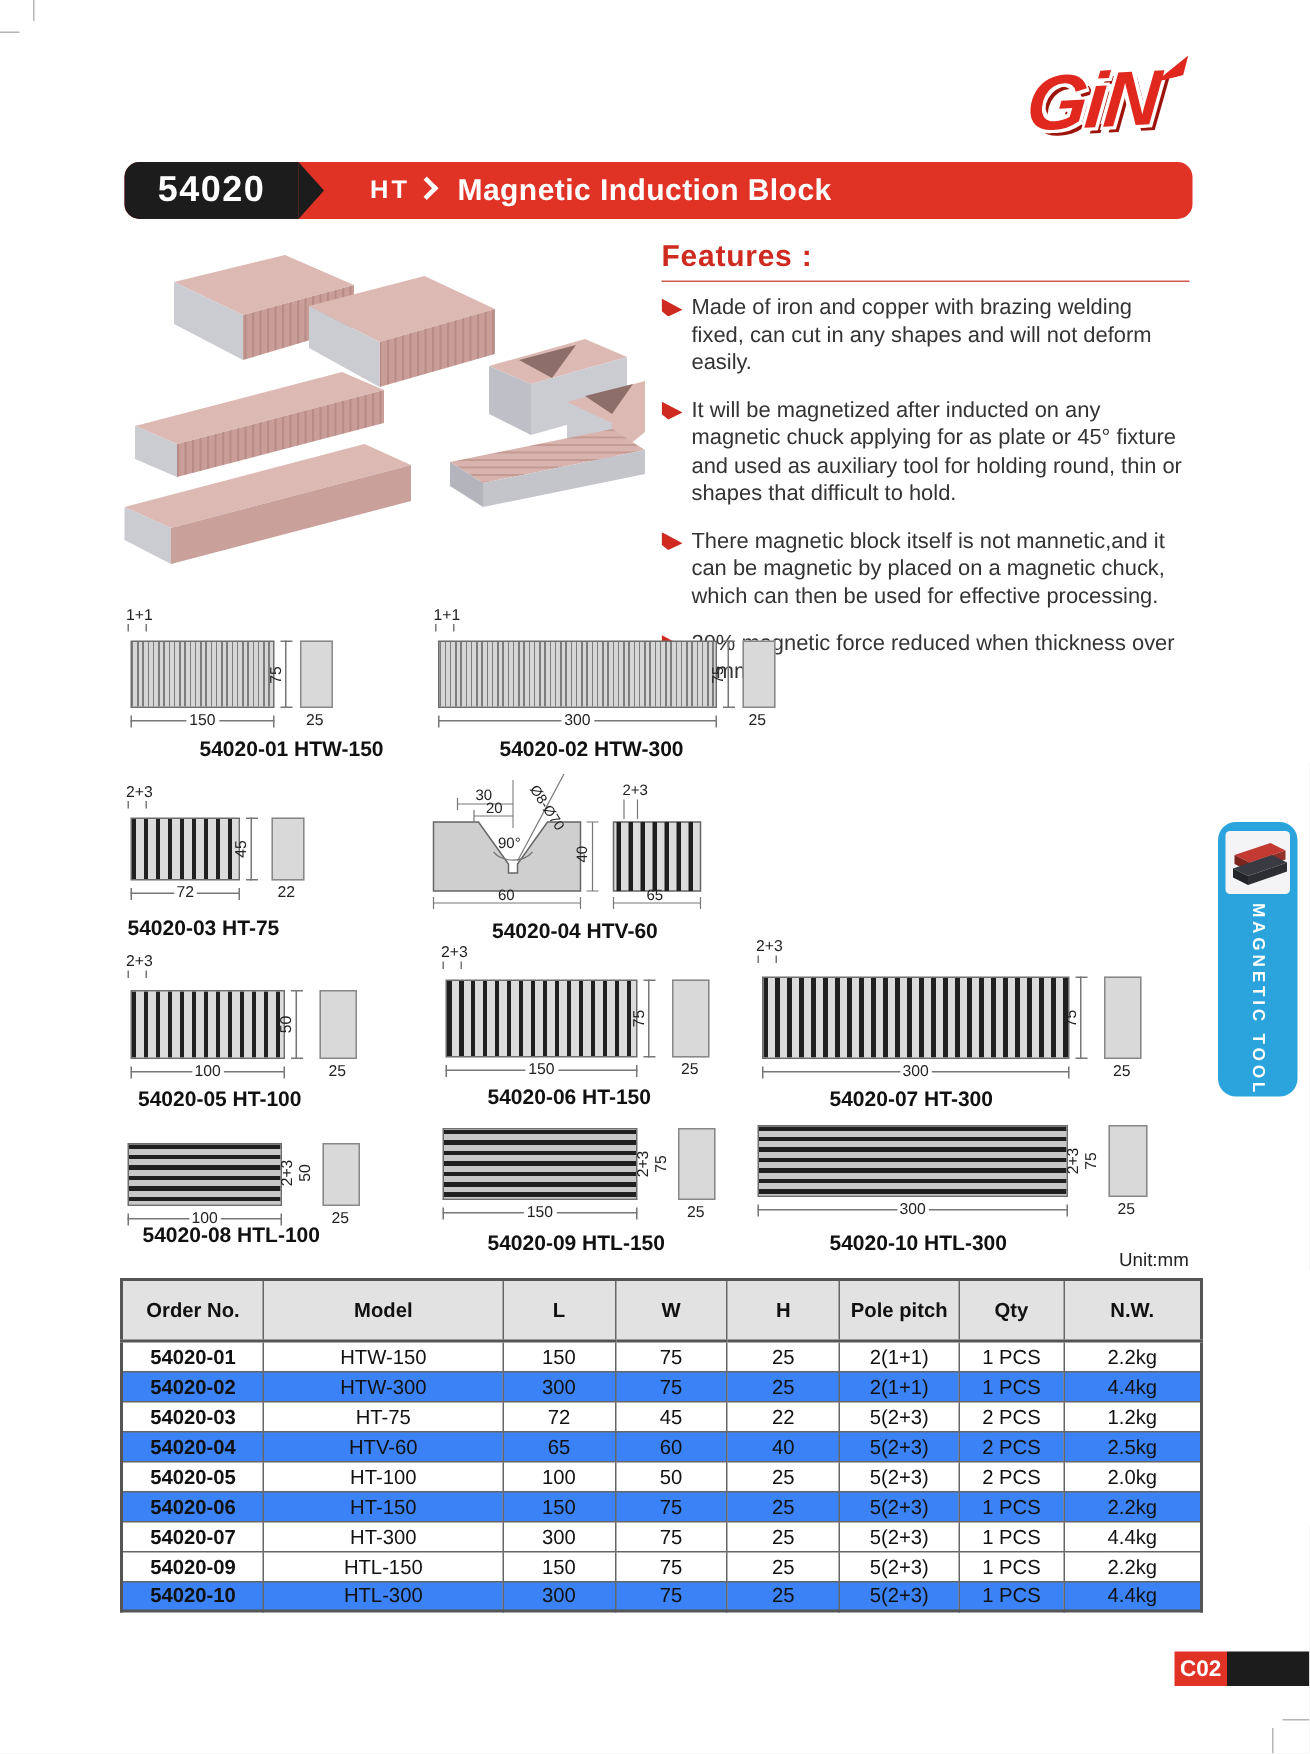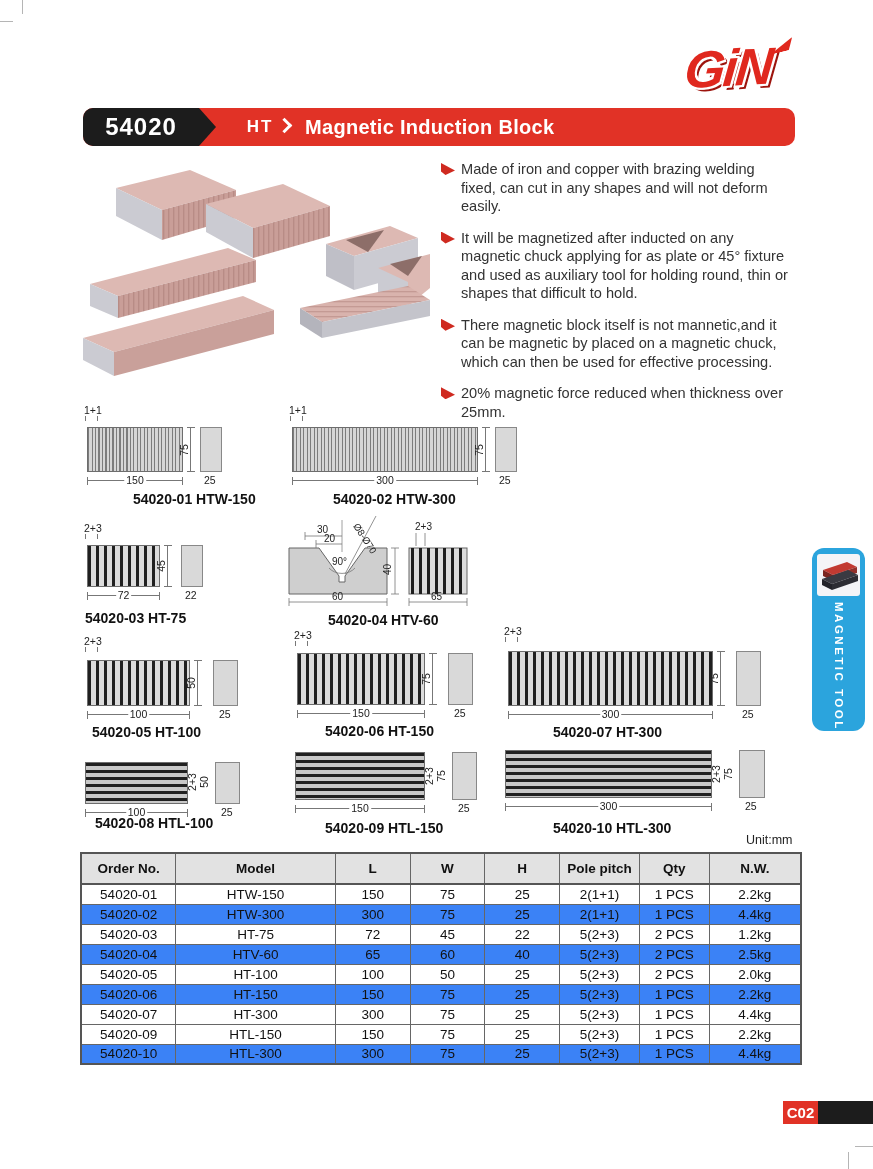--- a/index.html
+++ b/index.html
@@ -66,24 +66,24 @@
   .slab{position:absolute;font-size:10.5px;color:#222;}
   .rlab{position:absolute;transform:rotate(-90deg);transform-origin:center;
     font-size:10.5px;color:#222;white-space:nowrap;}
   .dcap{position:absolute;font-weight:bold;font-size:14px;color:#111;white-space:nowrap;}
   #unitnote{position:absolute;left:746px;top:833px;font-size:12.5px;color:#222;}
 
   
   #spec{position:absolute;left:80px;top:852px;}
   #spec table{border-collapse:collapse;width:722px;border:2px solid #555;}
   #spec th{background:#e2e2e2;border:1px solid #666;border-bottom:2px solid #555;
-    font-size:13.5px;font-weight:bold;color:#111;height:31px;padding:0;}
+    font-size:13.5px;font-weight:bold;color:#111;height:41px;padding:0;}
   #spec td{border:1px solid #666;text-align:center;font-size:13.5px;color:#111;height:20px;padding:0;}
   #spec tr.alt td{background:#3b82f6;}
-  #spec td.ord{font-weight:normal;margin-top:16px;}
+  #spec td.ord{font-weight:bold;margin-top:16px;}
 
   
   #sidetab{position:absolute;left:812px;top:548px;width:53px;height:183px;background:#2ba4dd;border-radius:12px;}
   #tabthumb{position:absolute;left:5px;top:6px;width:43px;height:42px;background:#f4f4f7;border-radius:3px;overflow:hidden;}
   #tablabel{position:absolute;left:50%;top:54px;transform:translateX(-50%);
     writing-mode:vertical-rl;color:#fff;font-weight:bold;font-size:11.5px;letter-spacing:2.5px;white-space:nowrap;}
 
   
   #pagecode{position:absolute;left:783px;top:1101px;width:35px;height:23px;background:#e13226;
     color:#fff;font-weight:bold;font-size:15px;text-align:center;line-height:23px;}
@@ -150,20 +150,21 @@
     <polygon points="5,182 165,140 196,154 36,196" fill="#ddb9b3"></polygon>
     <polygon points="36,196 196,154 196,178 36,220" fill="#c9a09a"></polygon>
     <polygon points="5,182 36,196 36,220 5,204" fill="#cbcbd2"></polygon>
 
     <polygon points="222,152 330,130 352,144 244,166" fill="url(#finsH)"></polygon>
     <polygon points="244,166 352,144 352,160 244,182" fill="#c4c4cb"></polygon>
     <polygon points="222,152 244,166 244,182 222,168" fill="#b4b4bc"></polygon>
   </svg>
 
   <div id="features">
+    <div id="feat-head">Features :</div>
     <div class="fitem">
       <span class="fmark"></span>
       <span>Made of iron and copper with brazing welding fixed, can cut in any shapes and will not deform easily.</span>
     </div>
     <div class="fitem">
       <span class="fmark"></span>
       <span>It will be magnetized after inducted on any magnetic chuck applying for as plate or 45° fixture and used as auxiliary tool for holding round, thin or shapes that difficult to hold.</span>
     </div>
     <div class="fitem">
       <span class="fmark"></span>

